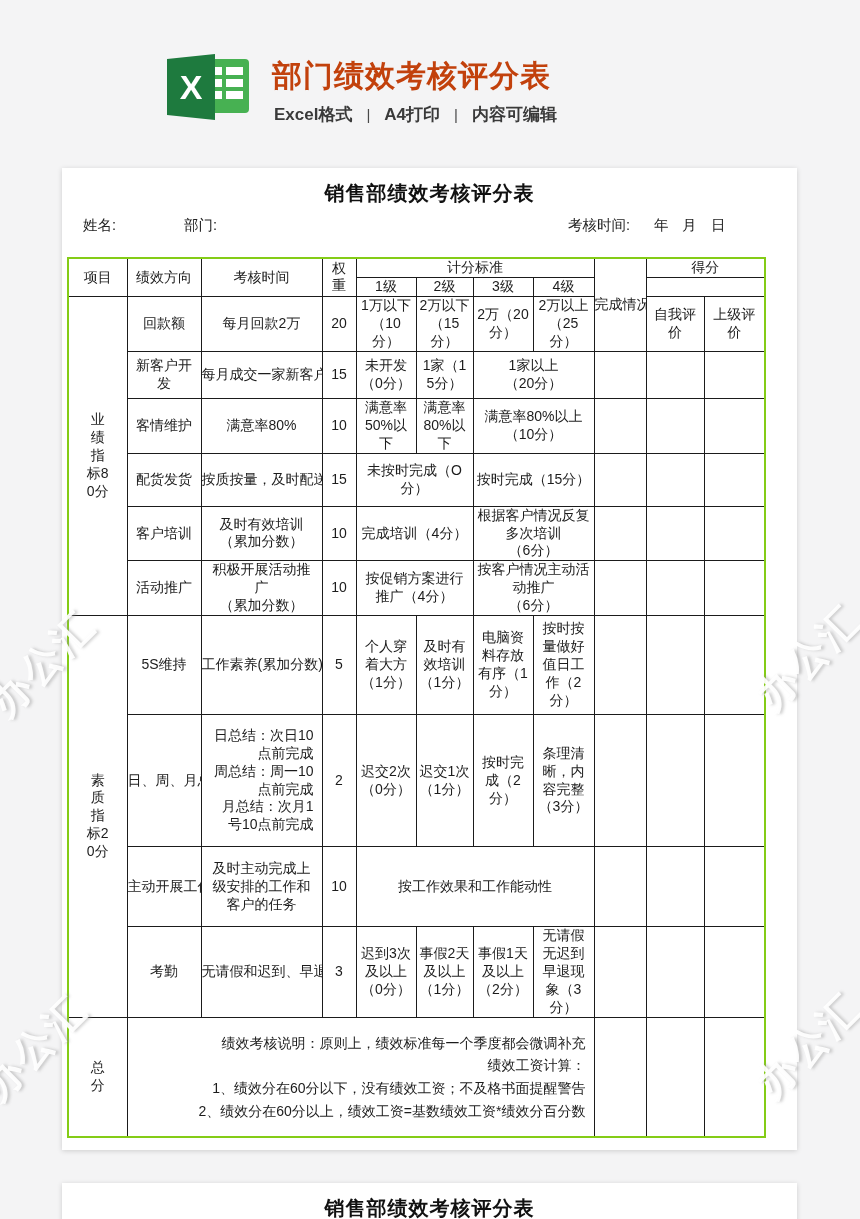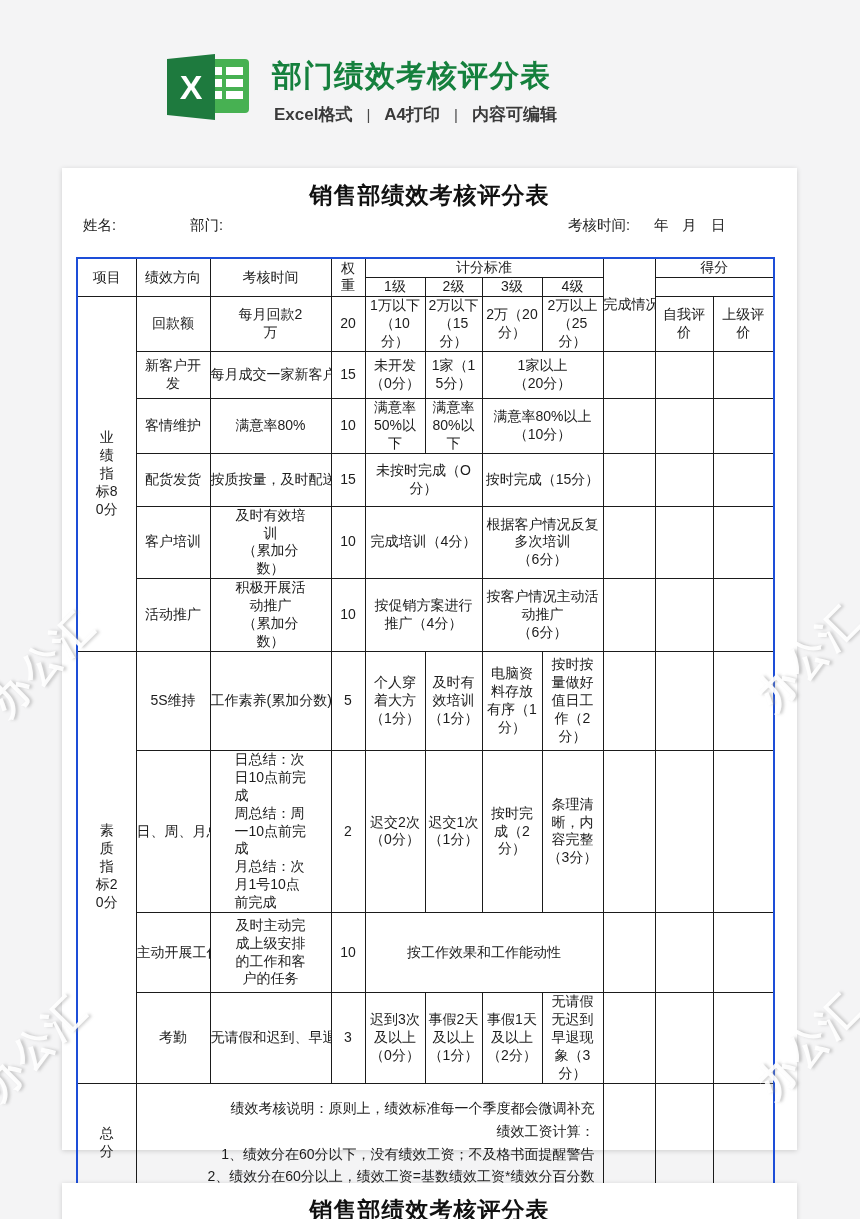--- a/index.html
+++ b/index.html
@@ -8,21 +8,21 @@
     position:relative;
     background:#f4f4f5;
     font-family:"Liberation Sans", sans-serif;
     color:#1c1c1c;
   }
   
   .page-header { position:absolute; left:0; top:0; width:860px; height:160px; }
   .logo { position:absolute; left:167px; top:54px; width:84px; height:66px; }
   .hdr-title {
     position:absolute; left:272px; top:56px;
-    font-size:30px; font-weight:bold; color:#15803d; letter-spacing:1px;
+    font-size:30px; font-weight:bold; color:#c2410c; letter-spacing:1px;
     white-space:nowrap;
   }
   .hdr-features {
     position:absolute; left:274px; top:103px;
     font-size:17px; font-weight:bold; color:#3a3a3a; white-space:nowrap;
   }
   .hdr-features .sep { font-weight:400; color:#4a4a4a; margin:0 14px; font-size:15px; }
   
   .wm {
     position:absolute; z-index:3; pointer-events:none;
@@ -33,45 +33,45 @@
   }
   
   .card {
     position:absolute; left:62px; width:735px; background:#fff; z-index:1;
     box-shadow:0 1px 5px rgba(0,0,0,0.16);
   }
   .card-1 { top:168px; height:982px; }
   .card-2 { top:1183px; height:60px; }
   .sheet-title {
     padding-top:12px; text-align:center;
-    font-size:23px; font-weight:bold; color:#111; letter-spacing:1px;
+    font-size:20px; font-weight:bold; color:#111; letter-spacing:1px;
   }
   .form-line { position:absolute; top:216px; left:0; width:653px; height:20px; font-size:14.5px; color:#222; }
   .form-line span { position:absolute; white-space:nowrap; }
-  .f-name { left:21px; } .f-dept { left:128px;text-align:right; }
+  .f-name { left:21px; } .f-dept { left:122px;text-align:right; }
   .f-time { left:506px; } .f-year { left:592px; } .f-month { left:620px; } .f-day { left:649px; }
   .form-line { top:48px; }
   
   table.score {
-    position:absolute; left:14px; top:89px;
+    position:absolute; left:5px; top:89px;
     border-collapse:collapse; table-layout:fixed; width:697px;
-    border:2px solid #1d4ed8;
+    border:2px solid #84cc16;
   }
   .score th, .score td {
     border:1px solid #1b1b1b;
     font-size:14px; font-weight:normal;
     text-align:center; vertical-align:middle;
     padding:0 3px; line-height:1.28;
     word-break:break-all; white-space:pre-line;
     color:#1c1c1c; overflow:hidden;
   }
   .score .c-item { padding:0 16px; }
-  .score .c-goal { padding:0 24px; }
+  .score .c-goal { padding:0 8px; }
   .score .clip { white-space:nowrap; overflow:hidden; padding:0; }
-  .score .left { text-align:left; }
+  .score .left { text-align:right; }
   .score .notes { text-align:right; line-height:1.62; padding:0 8px; }
 </style>
 </head>
 <body>
 
 <div class="page-header">
   <svg class="logo" viewBox="0 0 84 66">
     <rect x="36" y="5" width="46" height="54" rx="4" fill="#47b152"></rect>
     <rect x="42" y="13" width="13" height="8" fill="#ffffff"></rect>
     <rect x="59" y="13" width="17" height="8" fill="#ffffff"></rect>

